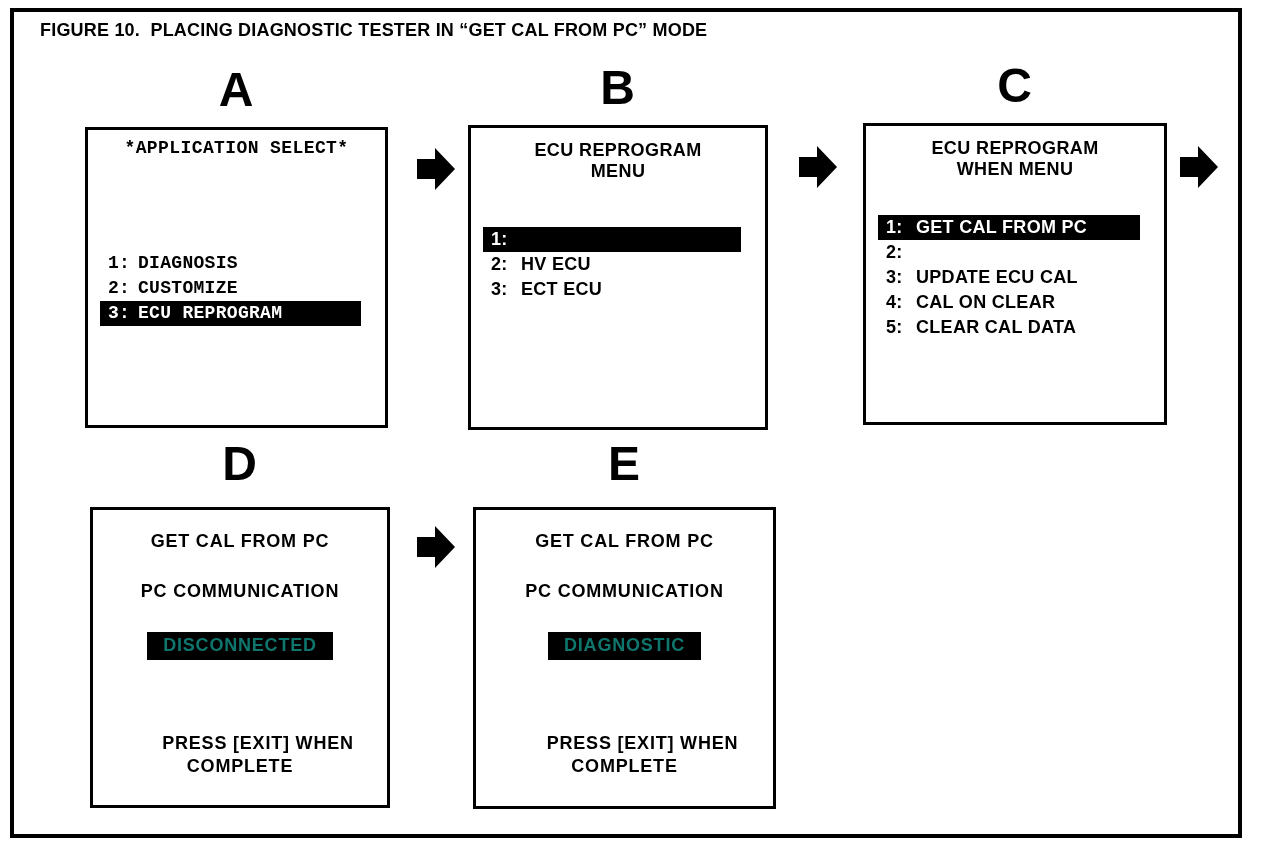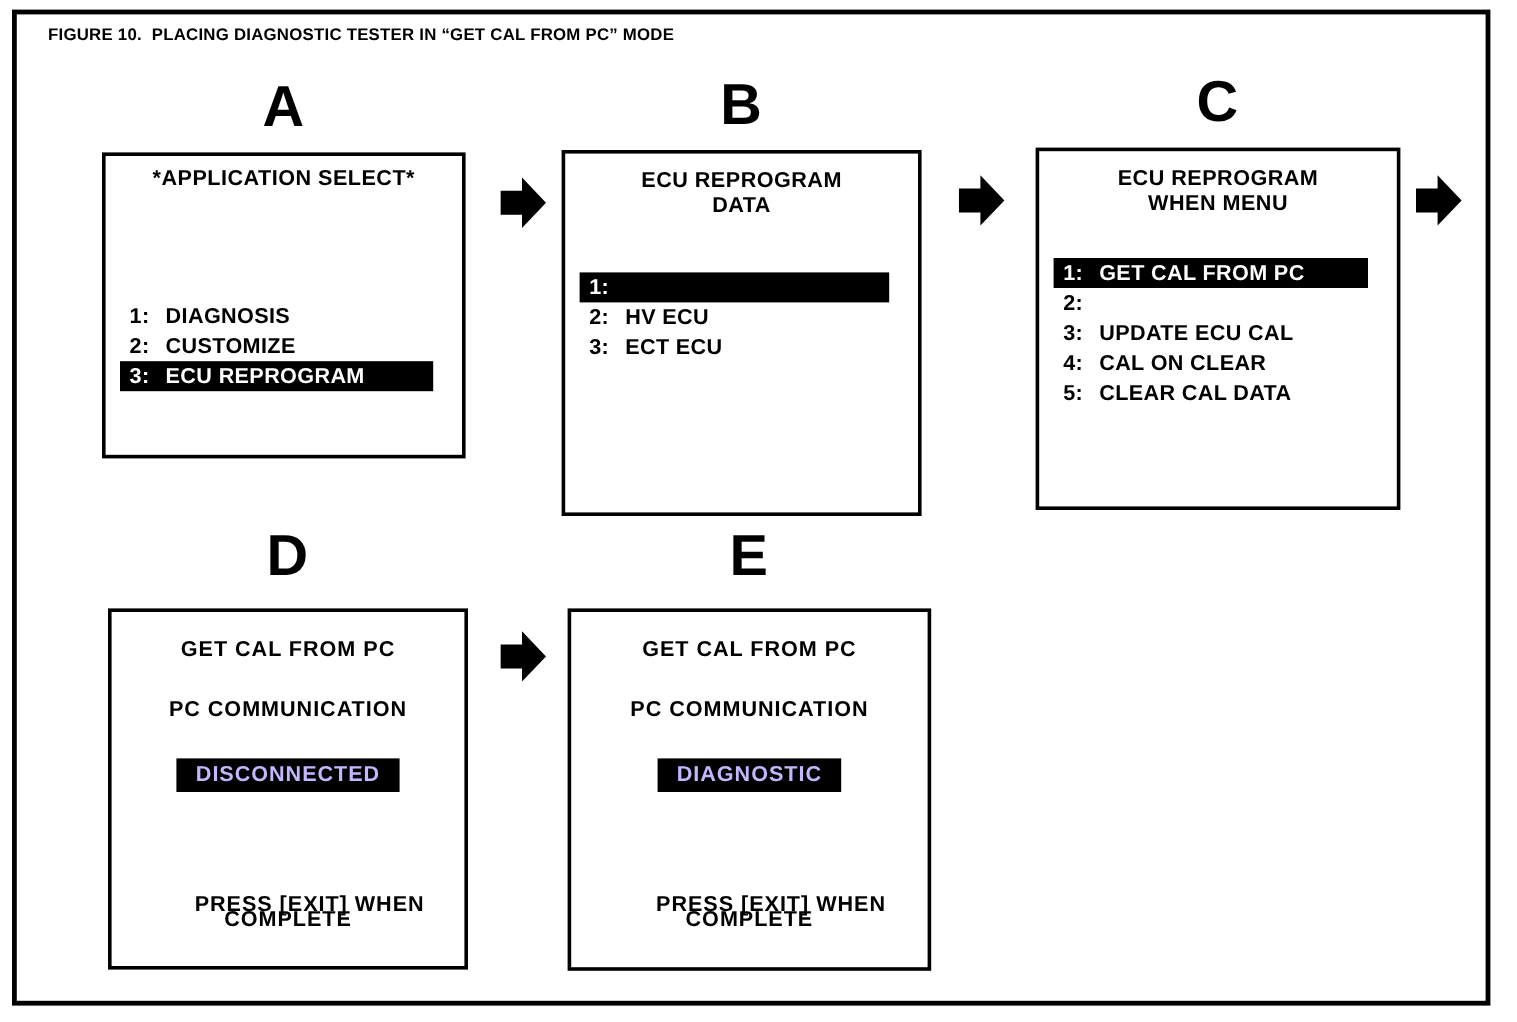--- a/index.html
+++ b/index.html
@@ -24,21 +24,21 @@
     width: 1232px;
     height: 830px;
     border: 4px solid #000000;
     box-sizing: border-box;
     background: #ffffff;
   }
   .fig-title {
     position: absolute;
     left: 40px;
     top: 20px;
-    font-size: 14px;
+    font-size: 18px;
     letter-spacing: 0.2px;
     white-space: pre;
   }
   .panel-letter {
     position: absolute;
     font-size: 48px;
     text-align: center;
     letter-spacing: 1px;
     line-height: 48px;
   }
@@ -47,21 +47,21 @@
   #letter-c { left: 863px; top: 62px;  width: 304px; }
   #letter-d { left: 90px;  top: 440px; width: 300px; }
   #letter-e { left: 473px; top: 440px; width: 303px; }
 
   .screen {
     position: absolute;
     border: 3px solid #000000;
     box-sizing: border-box;
     background: #ffffff;
   }
-  #box-a { left: 85px;  top: 127px; width: 303px; height: 255px; }
+  #box-a { left: 85px;  top: 127px; width: 303px; height: 301px; font-family: Liberation Mono, monospace; }
   #box-b { left: 468px; top: 125px; width: 300px; height: 305px; }
   #box-c { left: 863px; top: 123px; width: 304px; height: 302px; }
   #box-d { left: 90px;  top: 507px; width: 300px; height: 301px; }
   #box-e { left: 473px; top: 507px; width: 303px; height: 302px; }
 
   .screen-header {
     text-align: center;
     font-size: 18px;
     line-height: 21px;
     letter-spacing: 0.4px;
@@ -103,24 +103,24 @@
     text-align: center;
     font-size: 18px;
     letter-spacing: 0.8px;
   }
   .s-line1  { top: 21px; }
   .s-line2  { top: 71px; }
   .s-status { top: 122px; }
   .s-status .bar {
     display: inline-block;
     background: #000000;
-    color: #c4b5fd;
+    color: #0f766e;
     padding: 3px 16px 4px 16px;
   }
-  .s-footer1 { top: 233px; padding-left: 36px; }
+  .s-footer1 { top: 223px; padding-left: 36px; }
   .s-footer2 { top: 246px; }
 
   .flow-arrow {
     position: absolute;
     width: 40px;
     height: 48px;
   }
   #arrow-ab    { left: 417px;  top: 145px; }
   #arrow-bc    { left: 799px;  top: 143px; }
   #arrow-c-out { left: 1180px; top: 143px; }
@@ -158,21 +158,21 @@
     </div>
   </div>
 
   <svg class="flow-arrow" id="arrow-ab" viewBox="0 0 40 48">
     <polygon points="0,14 18,14 18,3 38,24 18,45 18,34 0,34" fill="#000000"></polygon>
   </svg>
 
   <div class="screen" id="box-b">
     <div class="screen-header">
       <div>ECU REPROGRAM</div>
-      <div>DATA</div>
+      <div>MENU</div>
     </div>
     <div class="menu">
       <div class="menu-row hl">
         <span class="num">1:</span>
       </div>
       <div class="menu-row">
         <span class="num">2:</span>
         <span class="lbl">HV ECU</span>
       </div>
       <div class="menu-row">

